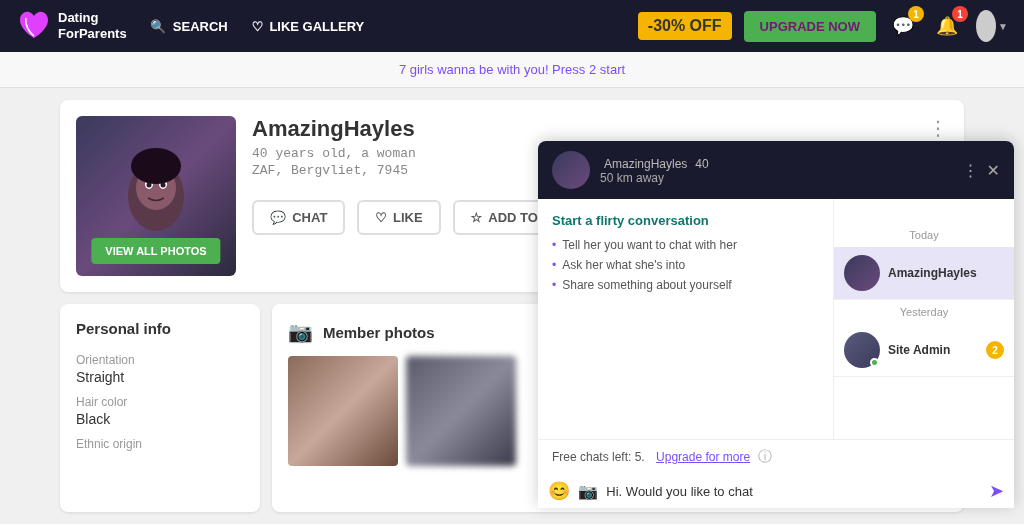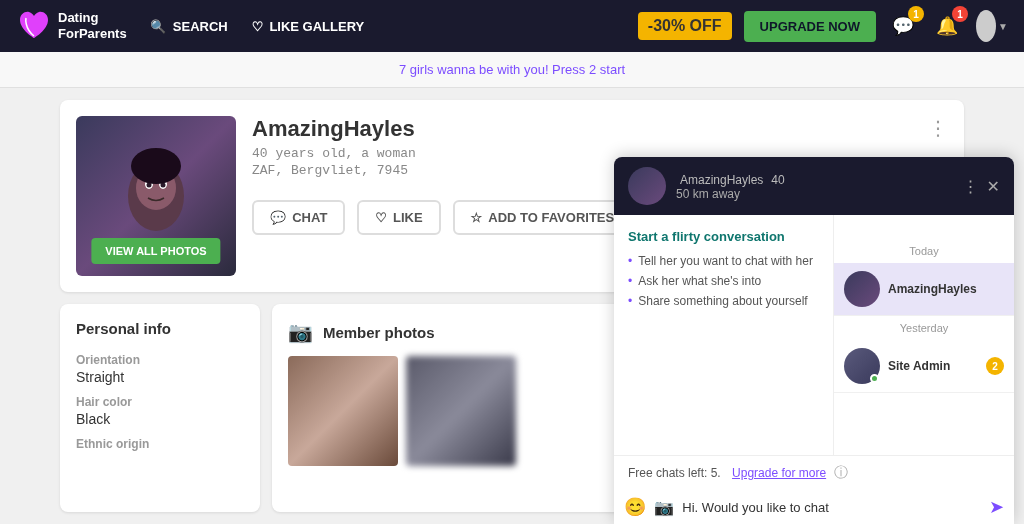--- a/index.html
+++ b/index.html
@@ -18,21 +18,21 @@
     .logo { display: flex; align-items: center; gap: 6px; }
     .logo-icon { width: 36px; height: 36px; }
     .logo-text { color: white; font-size: 13px; font-weight: bold; line-height: 1.2; }
     .nav-item { display: flex; align-items: center; gap: 6px; color: white; font-size: 13px; font-weight: bold; cursor: pointer; }
     .header-right { display: flex; align-items: center; gap: 12px; }
     .discount-btn {
       background: #f4b400; color: #333; font-size: 16px; font-weight: bold;
       padding: 5px 10px; border-radius: 4px; cursor: pointer;
     }
     .upgrade-btn {
-      background: #4caf50; color: #0f172a; font-size: 13px; font-weight: bold;
+      background: #4caf50; color: #701a75; font-size: 13px; font-weight: bold;
       padding: 8px 16px; border-radius: 4px; cursor: pointer; border: none;
     }
     .icon-btn {
       position: relative; color: white; cursor: pointer; width: 32px; height: 32px;
       display: flex; align-items: center; justify-content: center; font-size: 18px;
     }
     .badge {
       position: absolute; top: -4px; right: -4px; background: #f44336;
       color: white; font-size: 10px; border-radius: 50%; width: 16px; height: 16px;
       display: flex; align-items: center; justify-content: center; font-weight: bold;
@@ -81,21 +81,21 @@
 
     
     .bottom-row { display: flex; gap: 12px; flex: 1; }
 
     
     .personal-card {
       background: white; border-radius: 8px; padding: 16px;
       width: 200px; min-width: 200px; box-shadow: 0 1px 3px rgba(0,0,0,0.1);
     }
     .personal-title { font-size: 15px; font-weight: bold; color: #333; margin-bottom: 16px; }
-    .info-label { font-size: 12px; color: #999; margin-bottom: 2px; margin-top: 10px; font-weight: bold; }
+    .info-label { font-size: 12px; color: #999; margin-bottom: 2px; margin-top: 10px; }
     .info-value { font-size: 14px; color: #333; font-weight: 500; }
 
     
     .photos-card {
       background: white; border-radius: 8px; padding: 16px;
       flex: 1; box-shadow: 0 1px 3px rgba(0,0,0,0.1);
     }
     .photos-header { display: flex; align-items: center; gap: 10px; margin-bottom: 12px; }
     .photos-icon { font-size: 20px; color: #999; }
     .photos-title { font-size: 15px; font-weight: bold; color: #333; }
@@ -103,23 +103,23 @@
     .photo-thumb {
       width: 110px; height: 110px; border-radius: 4px; overflow: hidden;
       background: #bbb;
     }
     .photo-thumb-1 { background: linear-gradient(135deg, #8a6a5a 0%, #c8a89a 50%, #6a4a3a 100%); }
     .photo-thumb-2 { background: linear-gradient(135deg, #5a5a6a 0%, #8a8a9a 50%, #3a3a4a 100%); filter: blur(3px); }
 
     
     .chat-popup {
       position: fixed;
-      bottom: 0;
+      bottom: 16px;
       right: 10px;
-      width: 400px;
+      width: 476px;
       background: white;
       border-radius: 8px 8px 0 0;
       box-shadow: 0 -2px 16px rgba(0,0,0,0.2);
       overflow: hidden;
       z-index: 100;
     }
     .chat-header {
       background: #1a1a2e;
       padding: 10px 14px;
       display: flex;

